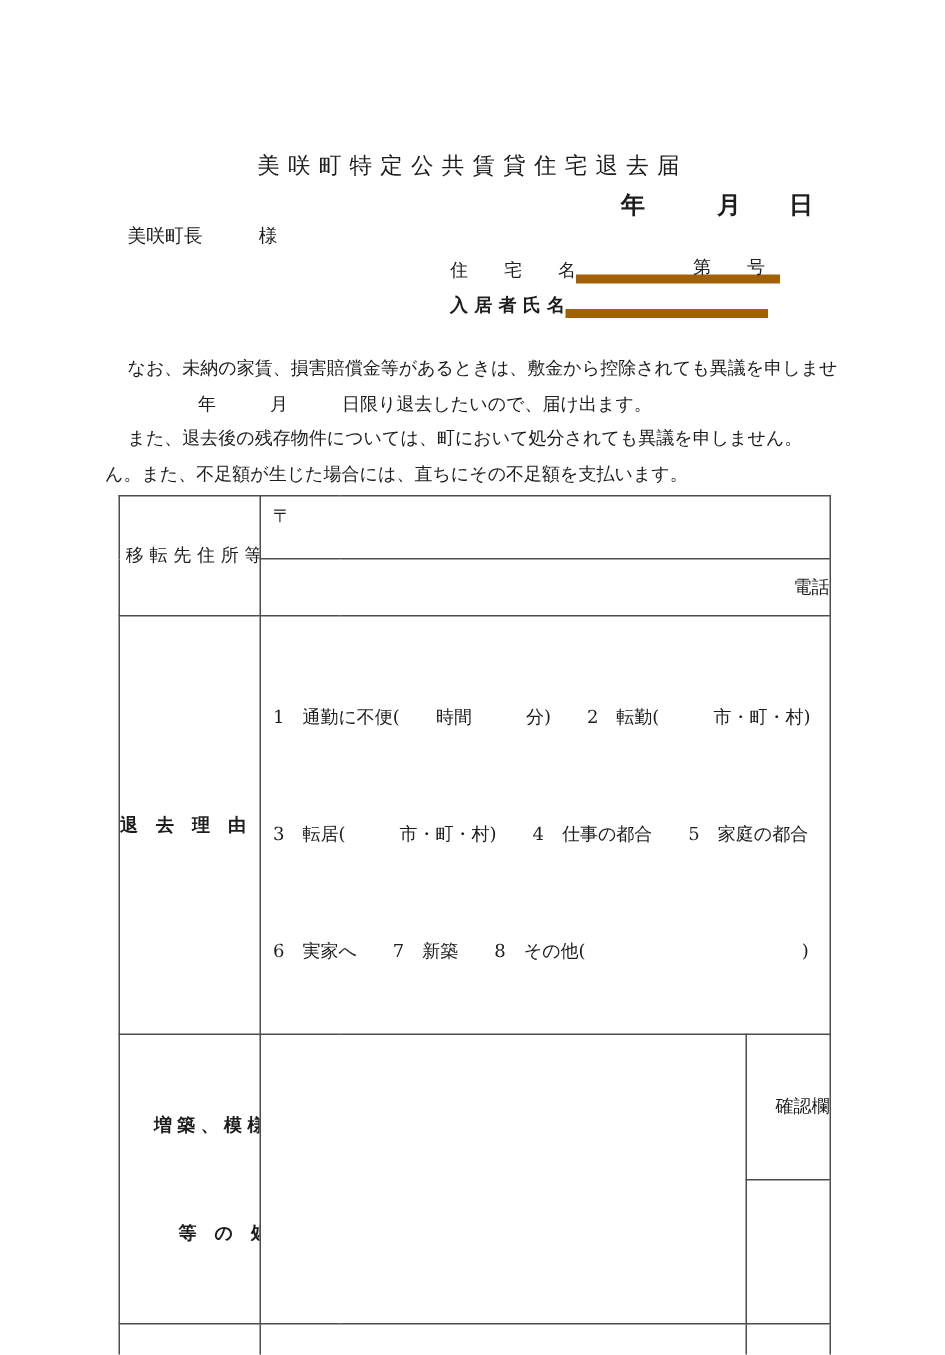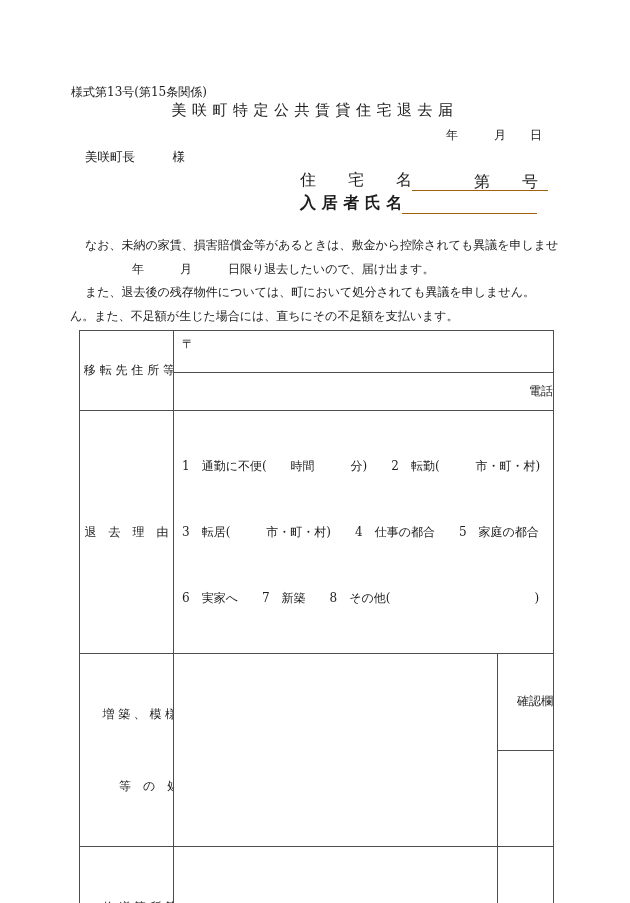--- a/index.html
+++ b/index.html
@@ -6,58 +6,57 @@
   body{
     width:630px;height:903px;background:#ffffff;
     font-family:"DejaVu Serif","Liberation Serif",serif;
     color:#1d1d1d;position:relative;overflow:hidden;
   }
   .page{position:absolute;inset:0;}
 
   .form-number{position:absolute;left:71px;top:84px;font-size:12px;white-space:pre;}
   .doc-title{position:absolute;left:0;right:0;top:101px;text-align:center;
              font-size:15px;letter-spacing:5.5px;white-space:pre;}
-  .date-line{position:absolute;right:88px;top:127px;font-size:12px;white-space:pre;}
+  .date-line{position:absolute;right:88px;top:127px;font-size:16px;white-space:pre;font-weight:bold;}
   .addressee{position:absolute;left:85px;top:149px;font-size:12.5px;white-space:pre;}
 
-  .name-line{position:absolute;left:300px;font-size:16px;display:flex;align-items:flex-end;white-space:pre;}
+  .name-line{position:absolute;left:300px;font-size:12px;display:flex;align-items:flex-end;white-space:pre;}
   .name-line.housing{top:170px;}
   .name-line.resident{top:193px;font-weight:bold;}
-  .blank{display:inline-block;border-bottom:1px solid #a16207;height:19px;box-sizing:border-box;}
+  .blank{display:inline-block;border-bottom:6px solid #a16207;height:19px;box-sizing:border-box;}
   .blank.housing-blank{width:136px;text-align:right;padding-right:10px;}
   .blank.resident-blank{width:135px;}
 
   .body-text{position:absolute;left:70px;top:234px;width:500px;font-size:12px;}
   .body-line{height:23.5px;line-height:23.5px;white-space:pre;}
   .body-line.i1{padding-left:62px;}
   .body-line.i2{padding-left:15px;}
 
   table.form-table{position:absolute;left:79px;top:330px;width:474px;
     border-collapse:collapse;table-layout:fixed;}
   .form-table td{border:1px solid #4d4d4d;font-size:12px;padding:0;overflow:hidden;white-space:pre;}
 
   tr.h42{height:42px} tr.h38{height:38px} tr.h78{height:78px} tr.h39{height:39px}
   tr.h60{height:60px}
 
   td.lc{text-align:left;vertical-align:middle;letter-spacing:0.32em;text-indent:0.32em;}
-  td.lc2{text-align:center;vertical-align:middle;line-height:24px;}
+  td.lc2{vertical-align:middle;line-height:24px;font-weight:bold;}
   td.lc2 .l1{letter-spacing:0.3em;text-indent:0.3em;display:block;margin-left:19px;}
   td.lc2 .l2{letter-spacing:0;display:block;margin-left:39px;}
   td.postal-cell{vertical-align:top;text-align:left;padding:5px 0 0 8px;}
   td.phone-cell{vertical-align:middle;text-align:right;padding-left:242px;}
   td.reason-cell{vertical-align:middle;padding-left:8px;line-height:22px;}
-  td.reason-cell div{white-space:pre;}
+  td.reason-cell div{white-space:pre;margin-top:12px;}
   td.center-cell{text-align:right;vertical-align:middle;}
 </style>
 </head>
 <body>
 
 <div class="page">
 
-  <div class="form-number">様式第13号(第15条関係)</div>
 
   <div class="doc-title">美咲町特定公共賃貸住宅退去届</div>
 
   <div class="date-line">年　　　月　　日</div>
 
   <div class="addressee">美咲町長　　　様</div>
 
   <div class="name-line housing">
     <span>住　　宅　　名</span><span class="blank housing-blank"><span>第　　号</span></span>
   </div>

